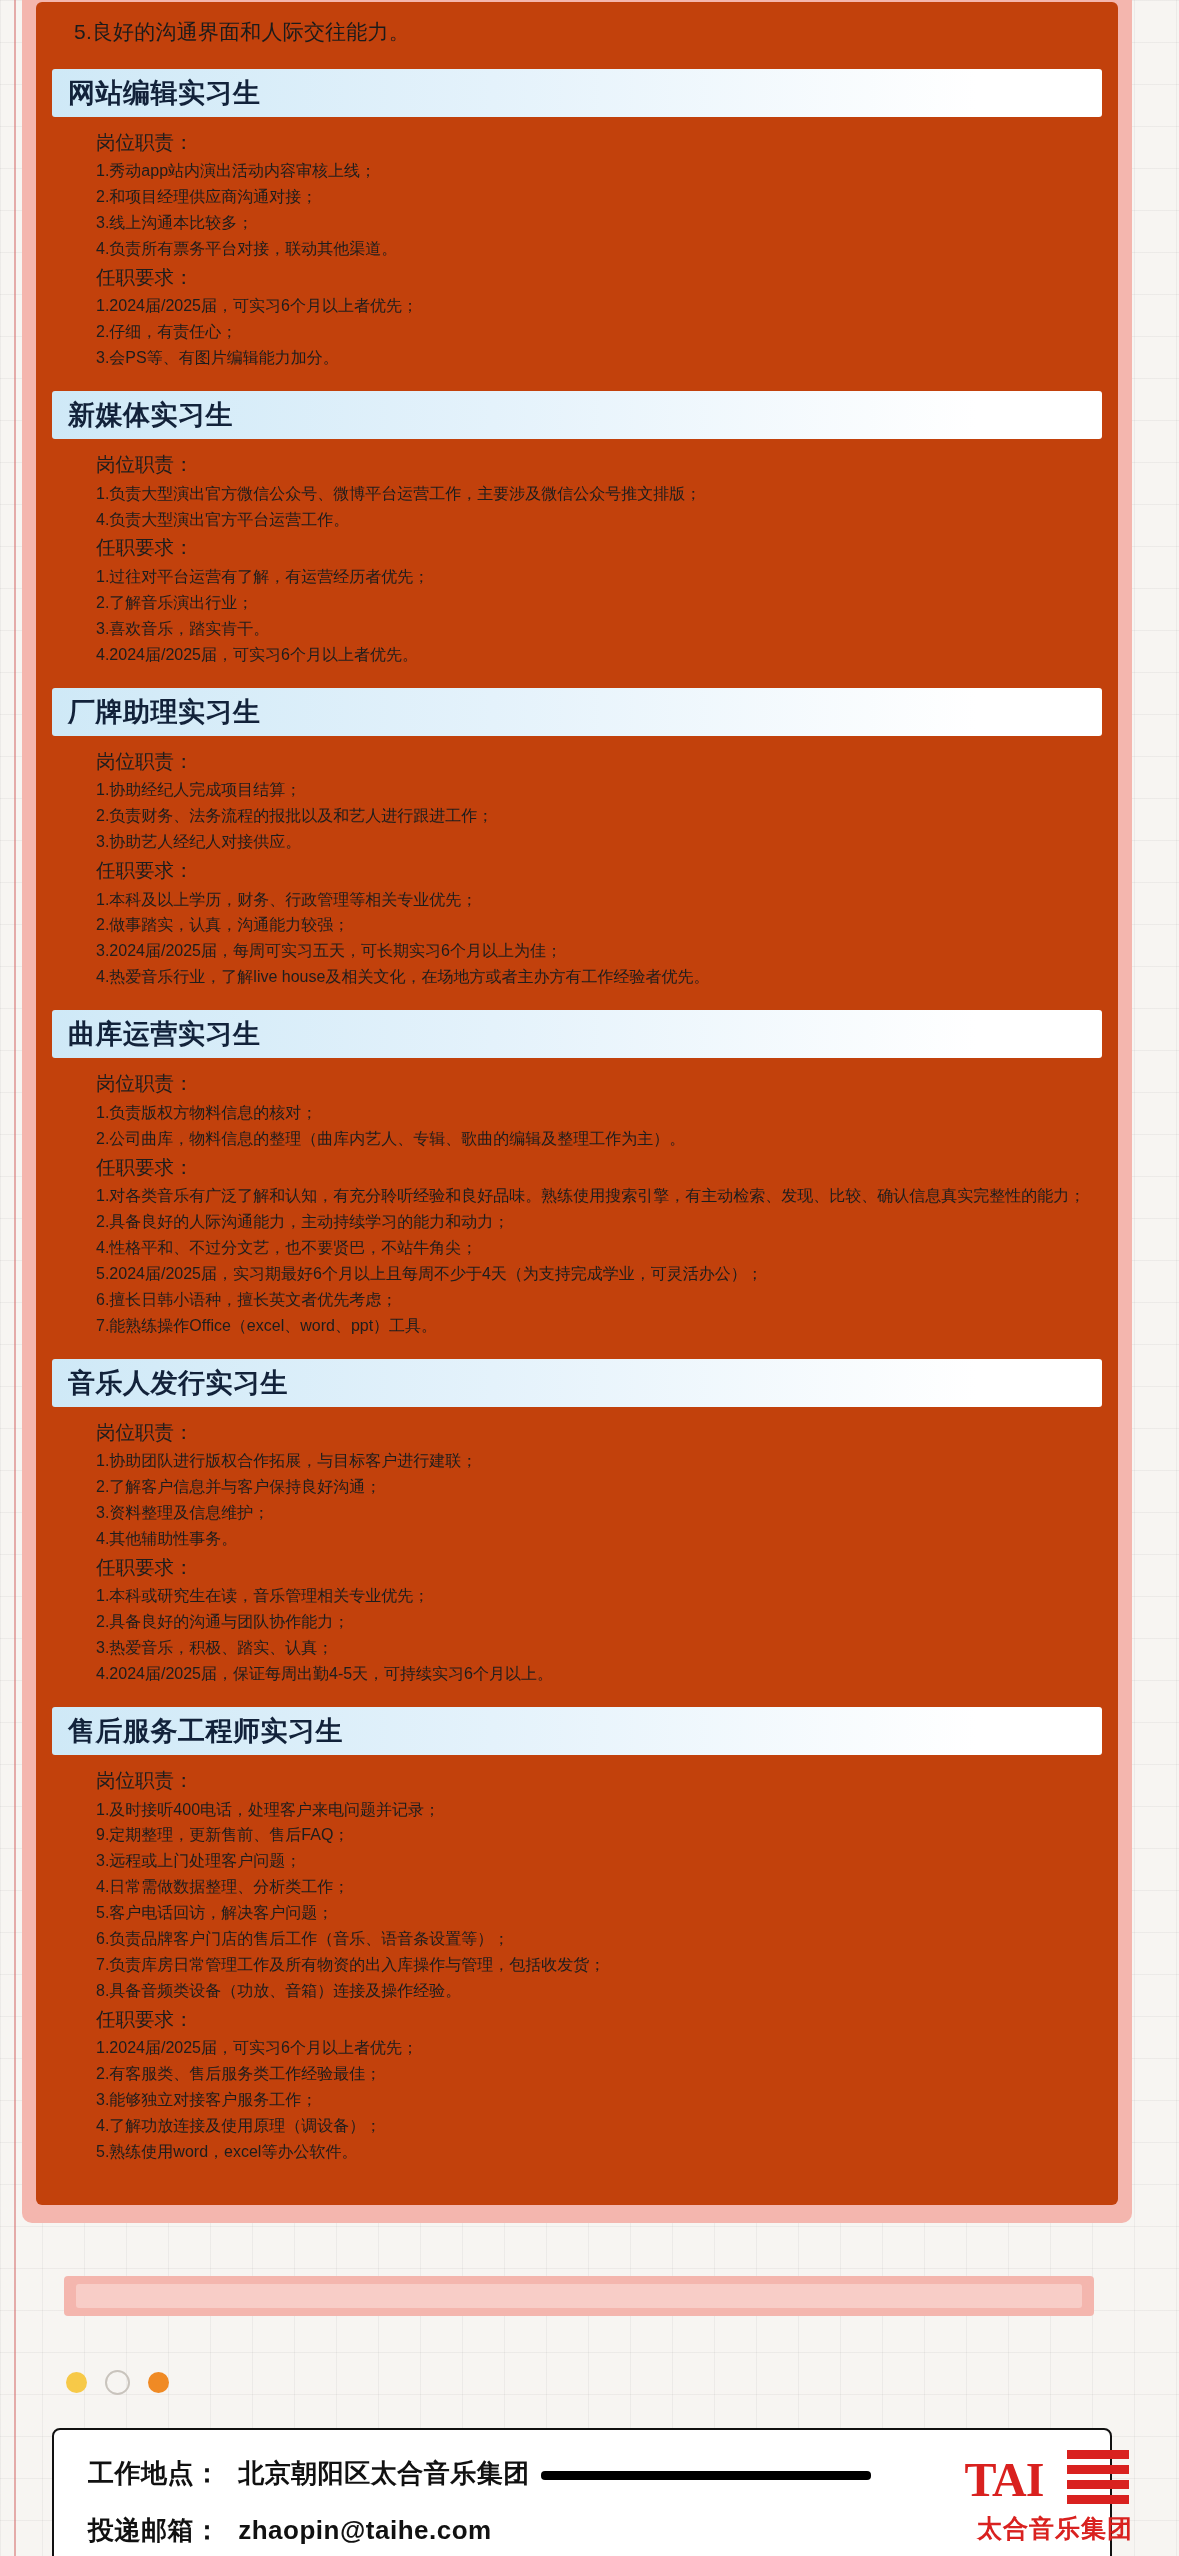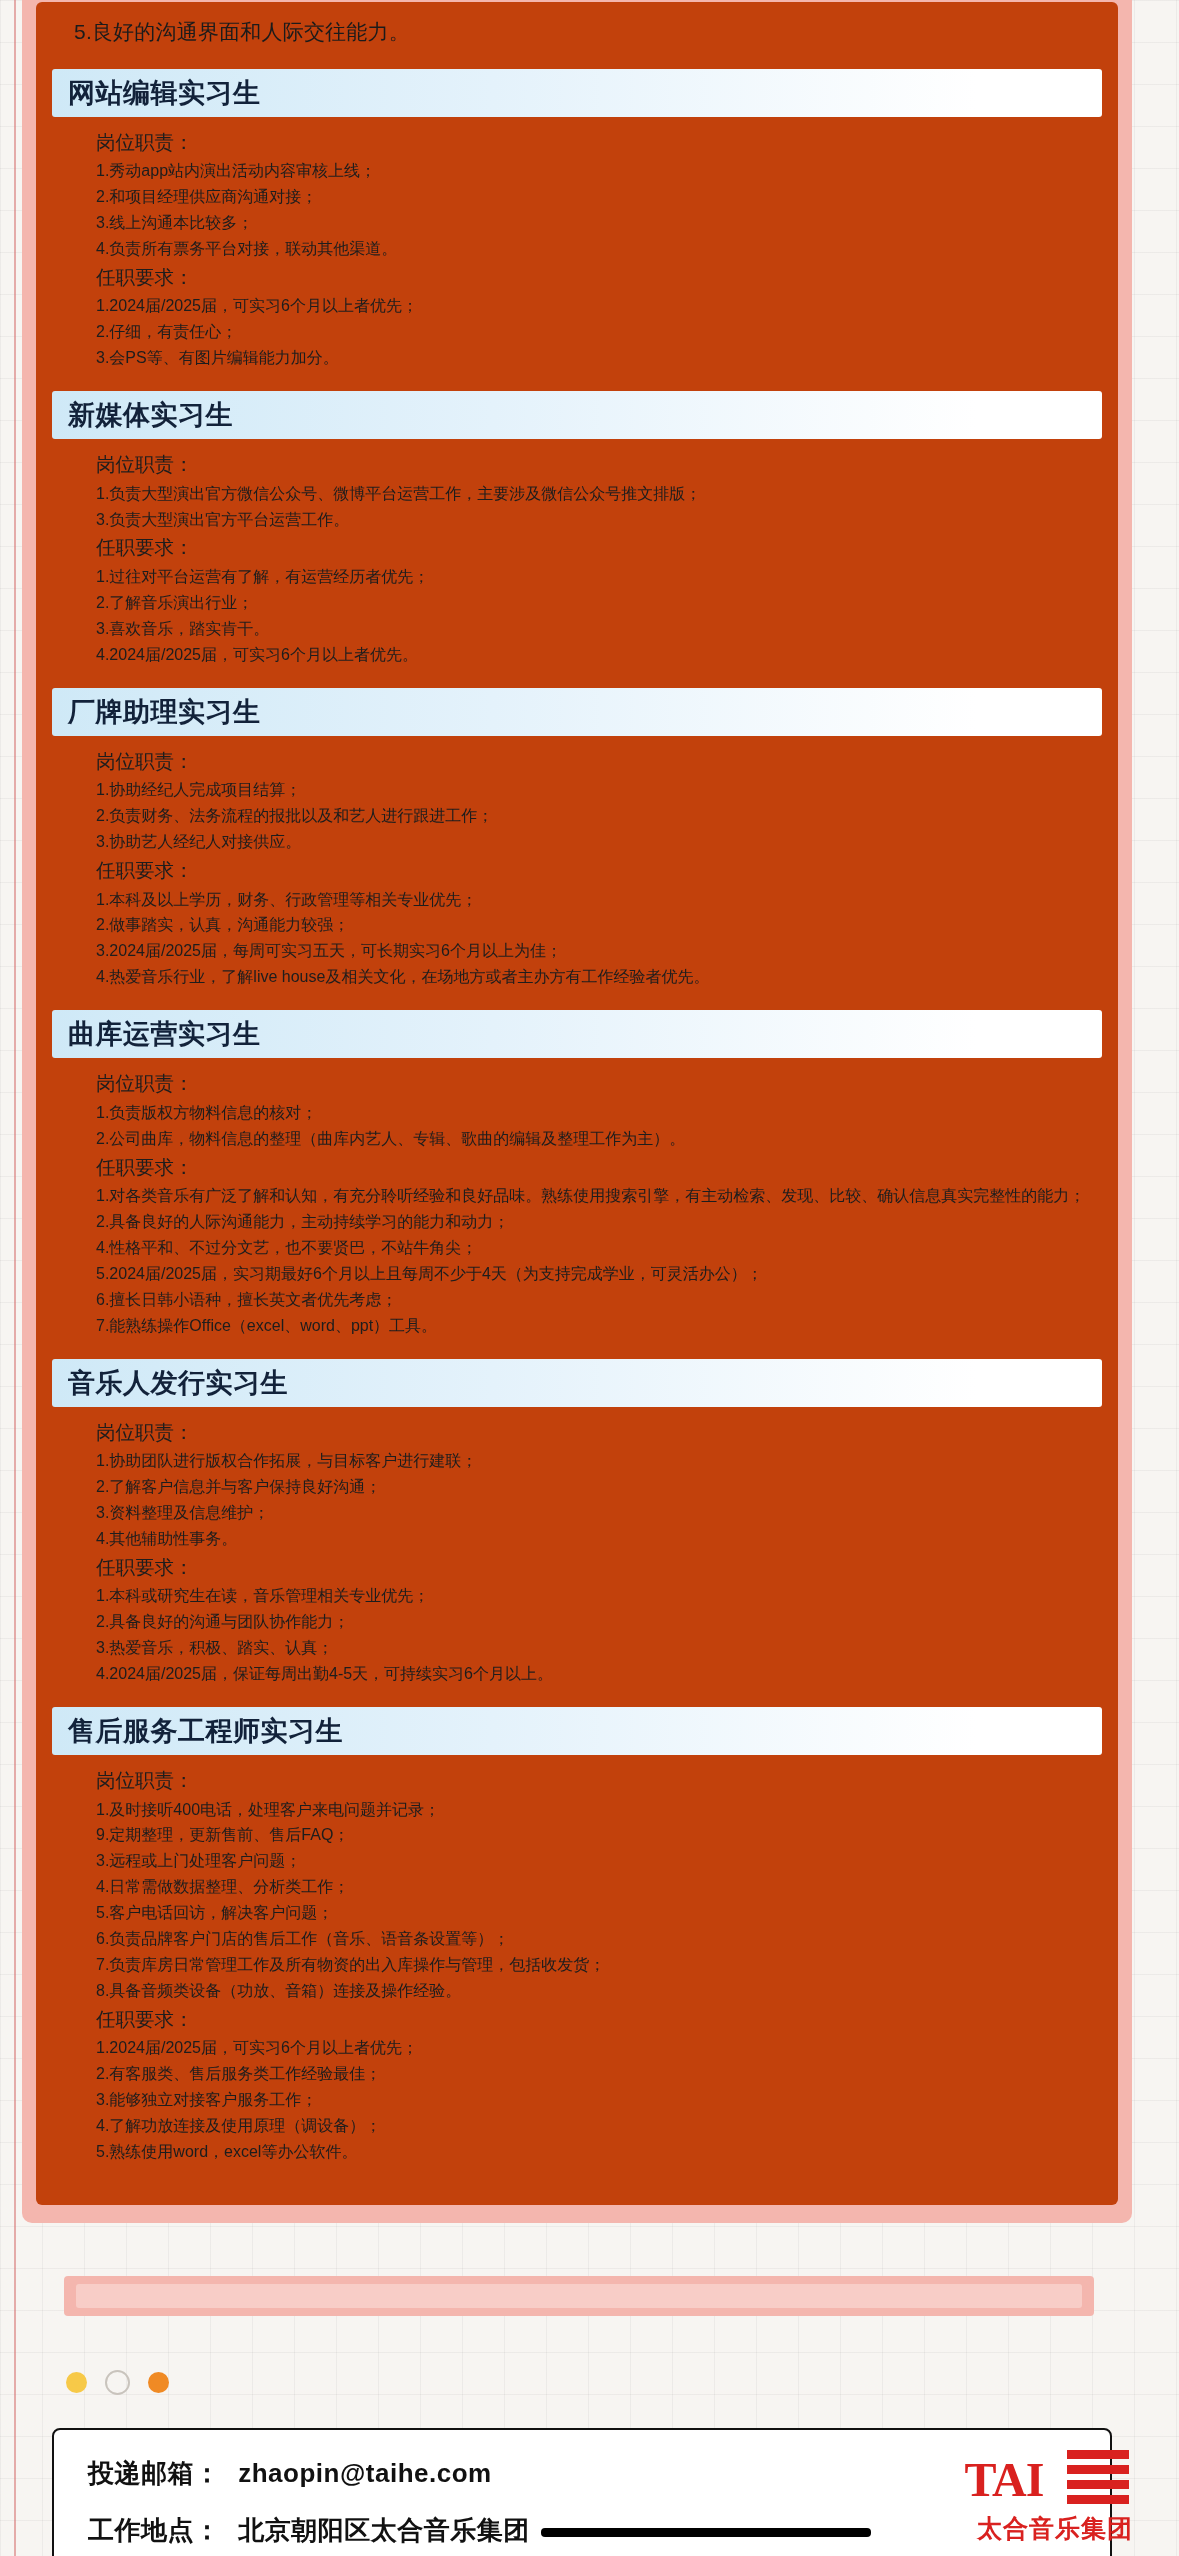--- a/index.html
+++ b/index.html
@@ -212,21 +212,21 @@
       </div>
 
       <div class="job">
         <div class="job-title-wrap">
           <div class="job-title-bg"></div>
           <div class="job-title">新媒体实习生</div>
         </div>
         <div class="job-body">
           <div class="sec-label">岗位职责：</div>
           <div class="line">1.负责大型演出官方微信公众号、微博平台运营工作，主要涉及微信公众号推文排版；</div>
-          <div class="line">3.负责大型演出官方平台运营工作。</div>
+          <div class="line">4.负责大型演出官方平台运营工作。</div>
           <div class="sec-label">任职要求：</div>
           <div class="line">1.过往对平台运营有了解，有运营经历者优先；</div>
           <div class="line">2.了解音乐演出行业；</div>
           <div class="line">3.喜欢音乐，踏实肯干。</div>
           <div class="line">4.2024届/2025届，可实习6个月以上者优先。</div>
         </div>
       </div>
 
       <div class="job">
         <div class="job-title-wrap">
@@ -316,27 +316,27 @@
   </div>
 
   <div class="dots">
     <span class="dot yellow"></span>
     <span class="dot hollow"></span>
     <span class="dot orange"></span>
   </div>
 
   <div class="footer-card">
     <div class="foot-row">
-      <span class="label">投递邮箱：</span>
-      <span class="value">zhaopin@taihe.com</span>
-    </div>
-    <div class="foot-row">
       <span class="label">工作地点：</span>
       <span class="value">北京朝阳区太合音乐集团</span>
       <span class="redact"></span>
+    </div>
+    <div class="foot-row">
+      <span class="label">投递邮箱：</span>
+      <span class="value">zhaopin@taihe.com</span>
     </div>
   </div>
 
   <div class="logo">
     <div class="logo-mark">
       <span class="logo-tai">TAI</span>
       <span class="logo-bars">
         <span></span>
           <span class="s2"></span>
           <span></span>

